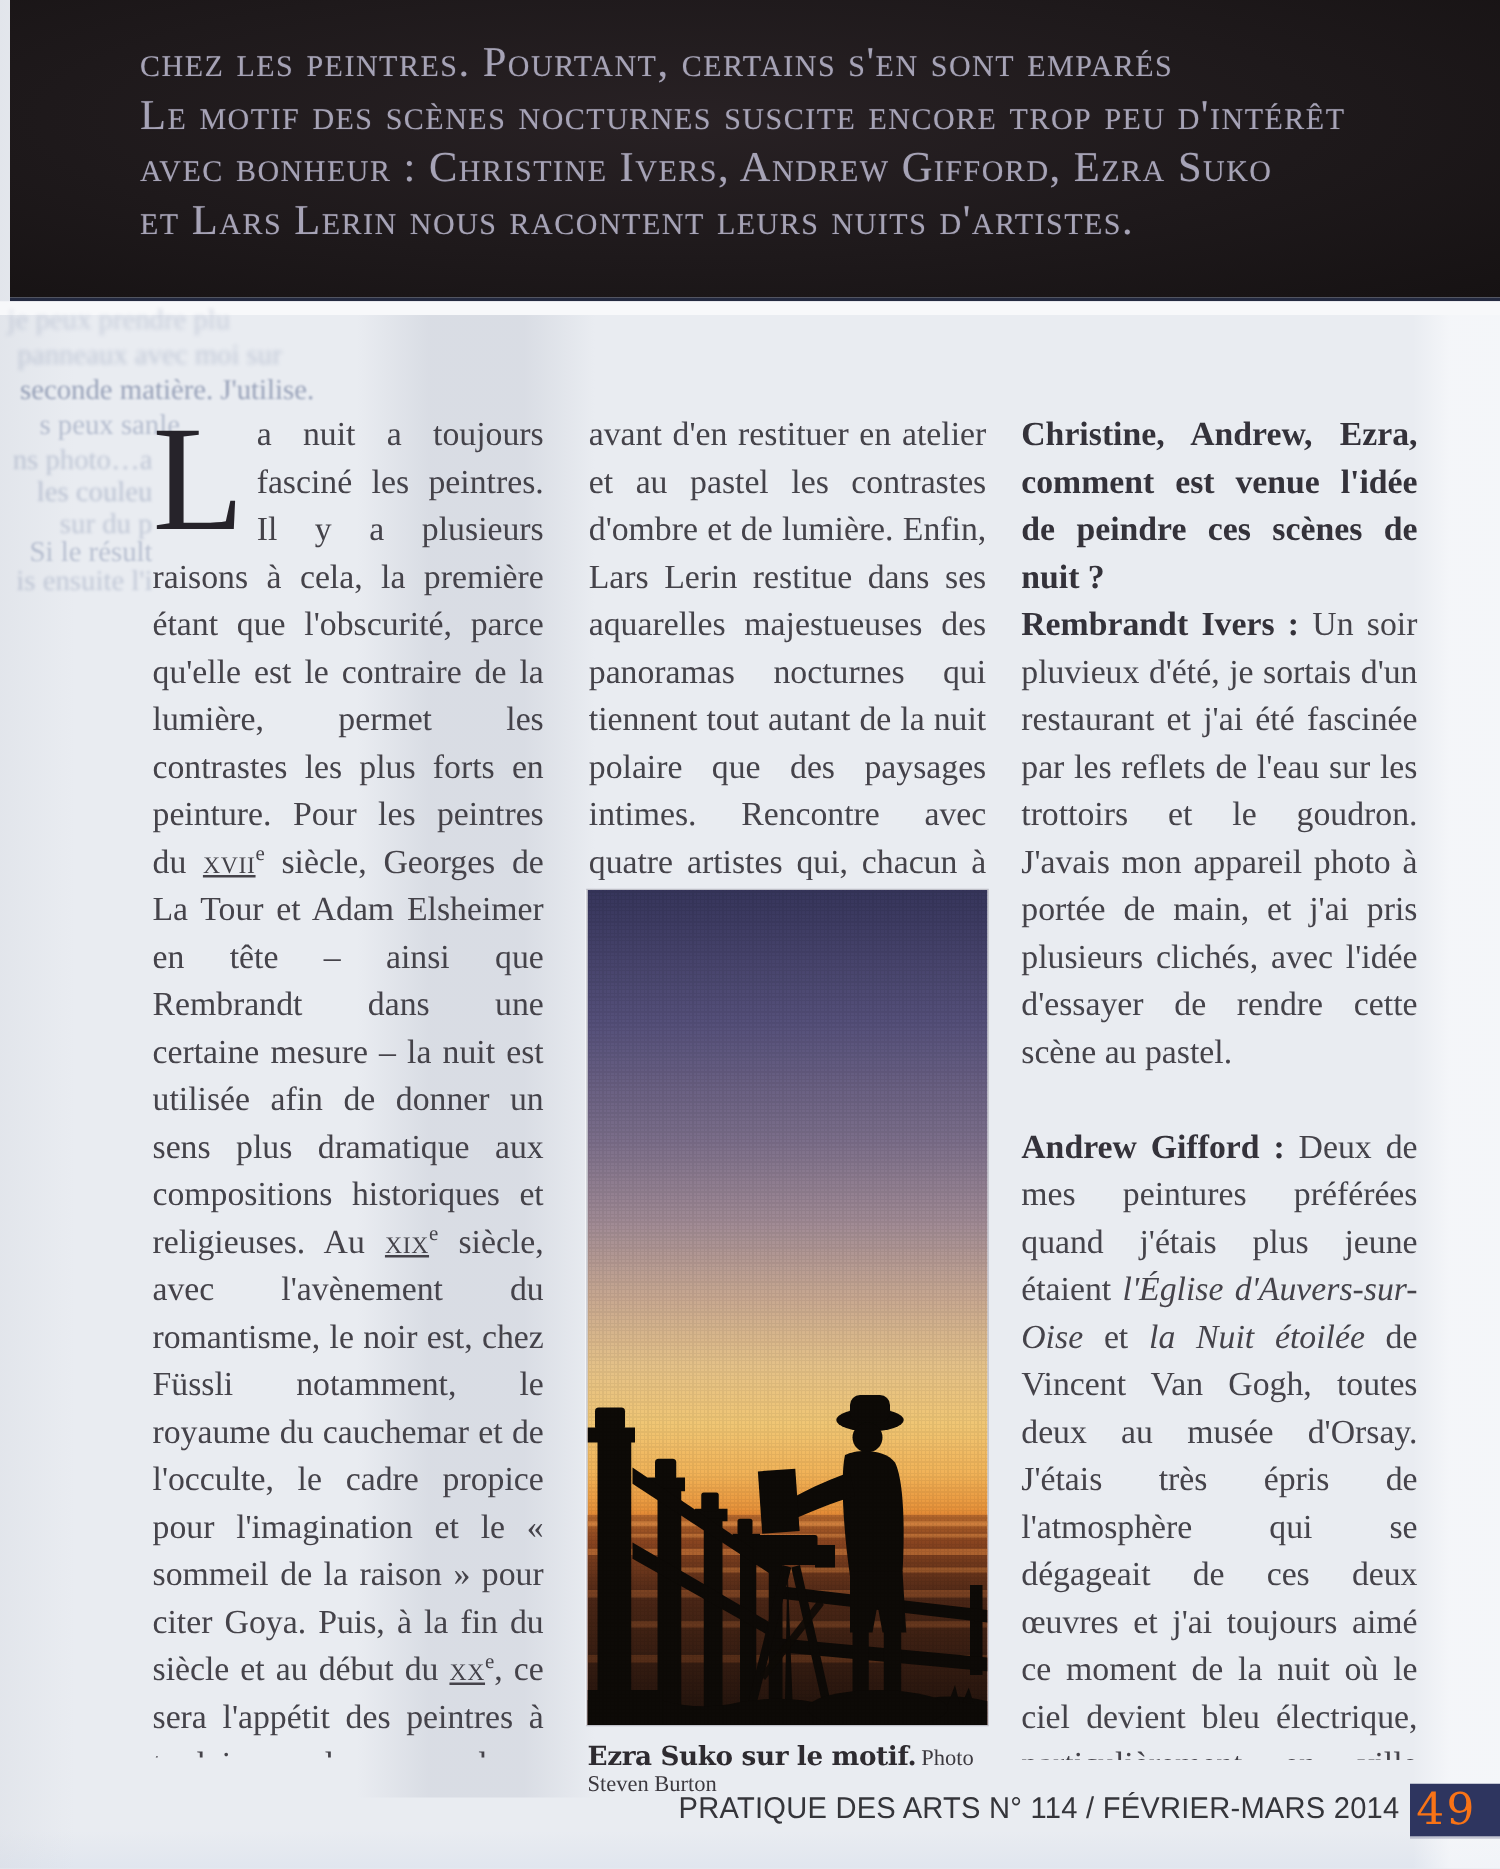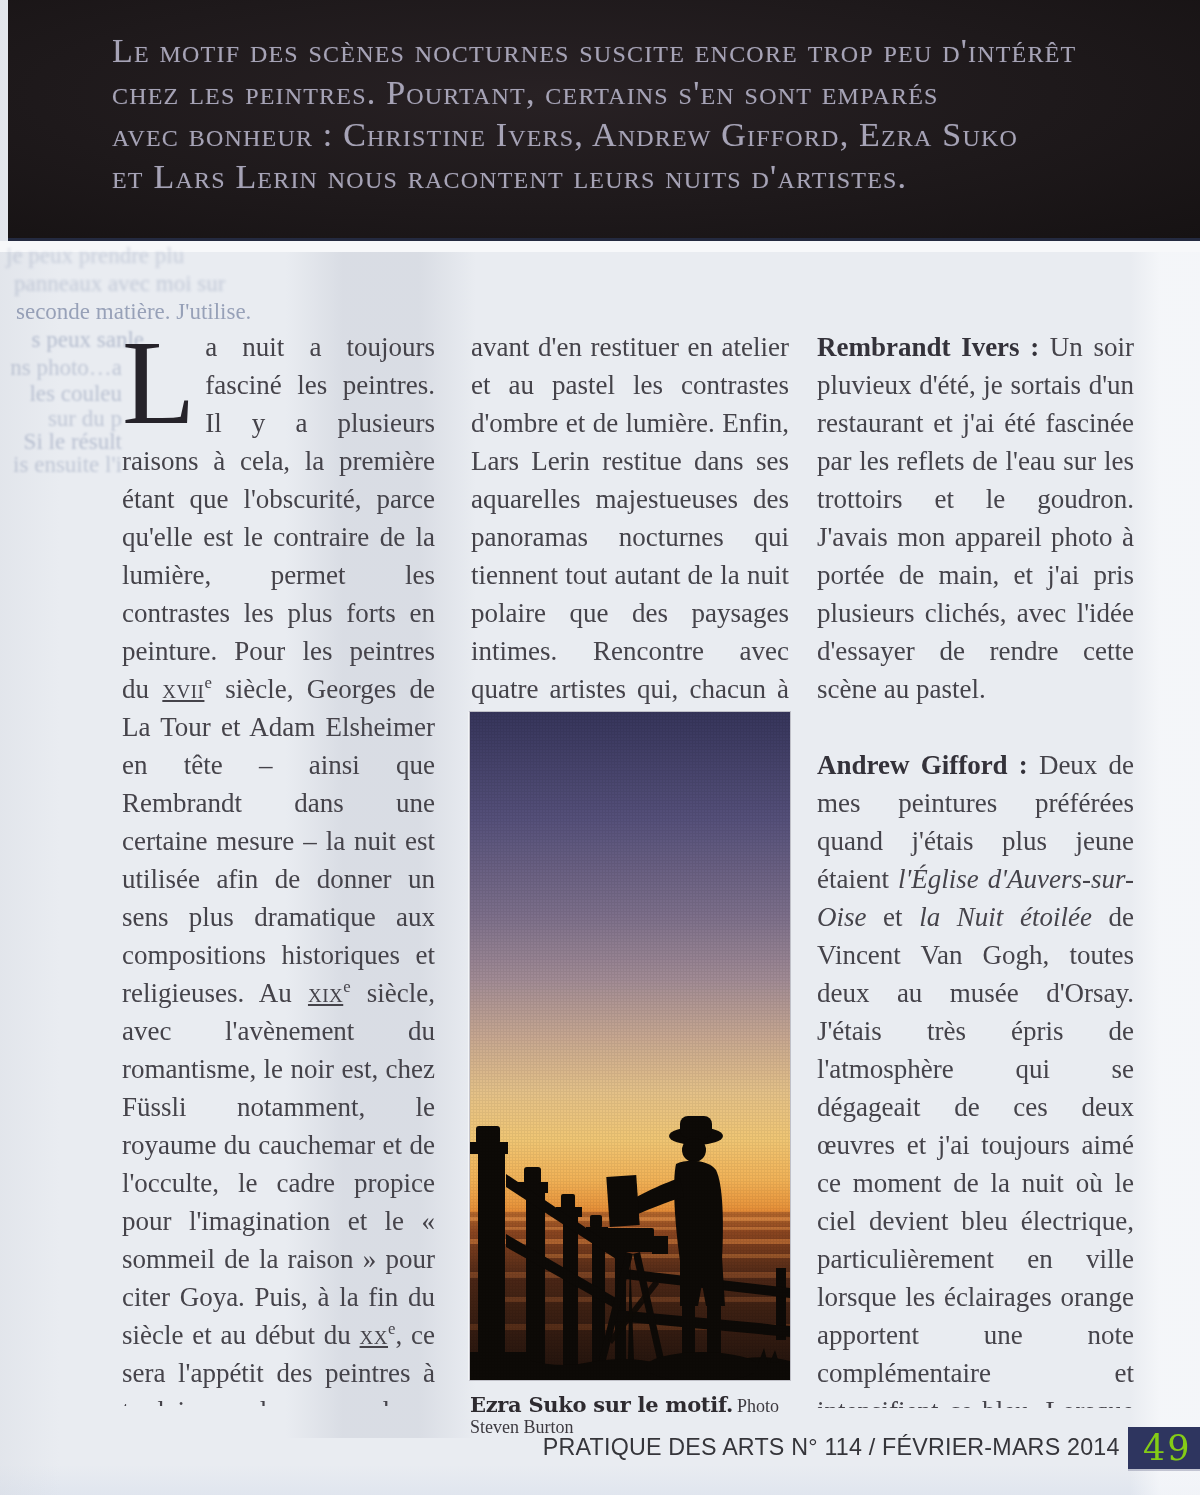--- a/index.html
+++ b/index.html
@@ -91,36 +91,36 @@
   .footer-line{
     position:absolute;right:80px;top:1433px;z-index:2;
     font-family:"Liberation Sans",sans-serif;
     font-size:24px;color:#35353a;letter-spacing:.2px;
     transform:scaleX(.97);transform-origin:100% 50%;
     white-space:nowrap;
   }
   .page-box{
     position:absolute;left:1128px;top:1427px;width:72px;height:42px;z-index:2;
     background:#2e355f;
-    color:#84cc16;font-family:"DejaVu Serif","Liberation Serif",serif;
+    color:#f97316;font-family:"DejaVu Serif","Liberation Serif",serif;
     font-size:35px;line-height:42px;letter-spacing:2px;
-    padding-left:15px;box-sizing:border-box;
+    padding-left:5px;box-sizing:border-box;
     box-shadow:0 2px 0 rgba(46,53,95,.25);
   }
 </style>
 </head>
 <body>
 
 <div class="page-tint"></div>
 <div class="gutter-shadow"></div>
 
 <div class="header-band">
   <div class="header-text">
+    <div class="hline">chez les peintres. Pourtant, certains s'en sont emparés</div>
     <div class="hline">Le motif des scènes nocturnes suscite encore trop peu d'intérêt</div>
-    <div class="hline">chez les peintres. Pourtant, certains s'en sont emparés</div>
     <div class="hline">avec bonheur : Christine Ivers, Andrew Gifford, Ezra Suko</div>
     <div class="hline">et Lars Lerin nous racontent leurs nuits d'artistes.</div>
   </div>
 </div>
 <div class="band-underline"></div>
 
 <div class="ghost gl-0">je peux prendre plu</div>
 <div class="ghost gl-1">panneaux avec moi sur</div>
 <div class="ghost gl-2">seconde matière. J'utilise.</div>
 <div class="ghost gl-3">s peux sanle</div>
@@ -237,18 +237,19 @@
   </svg>
   <div class="grain"></div>
 </div>
 
 <div class="caption">
   <span class="cap-bold">Ezra Suko sur le motif.</span>
   <span class="cap-credit">Photo Steven Burton</span>
 </div>
 
 <div class="col" id="col3">
+  <p class="q-head"><span class="seg-b">Christine, Andrew, Ezra, comment est venue l'idée de peindre ces scènes de nuit ?</span></p>
   <p><span class="seg-b">Rembrandt Ivers : </span><span class="seg-n">Un soir pluvieux d'été, je sortais d'un restaurant et j'ai été fascinée par les reflets de l'eau sur les trottoirs et le goudron. J'avais mon appareil photo à portée de main, et j'ai pris plusieurs clichés, avec l'idée d'essayer de rendre cette scène au pastel.</span></p>
   <p class="para-gap"><span class="seg-b">Andrew Gifford : </span><span class="seg-n">Deux de mes peintures préférées quand j'étais plus jeune étaient </span><span class="seg-i">l'Église d'Auvers-sur-Oise</span><span class="seg-n"> et </span><span class="seg-i">la Nuit étoilée</span><span class="seg-n"> de Vincent Van Gogh, toutes deux au musée d'Orsay. J'étais très épris de l'atmosphère qui se dégageait de ces deux œuvres et j'ai toujours aimé ce moment de la nuit où le ciel devient bleu électrique, particulièrement en ville lorsque les éclairages orange apportent une note complémentaire et intensifient ce bleu. Lorsque j'ai commencé à peindre des paysages urbains, j'ai réalisé que c'était là, visuellement parlant, un des moments à la fois les plus forts et les moins exploités en peinture… probablement parce que c'est, d'un simple point de vue pratique, assez compliqué. Peindre des scènes de nuit est</span></p>
 </div>
 
 <div class="footer-line">PRATIQUE DES ARTS N° 114 / FÉVRIER-MARS 2014</div>
 <div class="page-box">49</div>
 
 </body></html>

